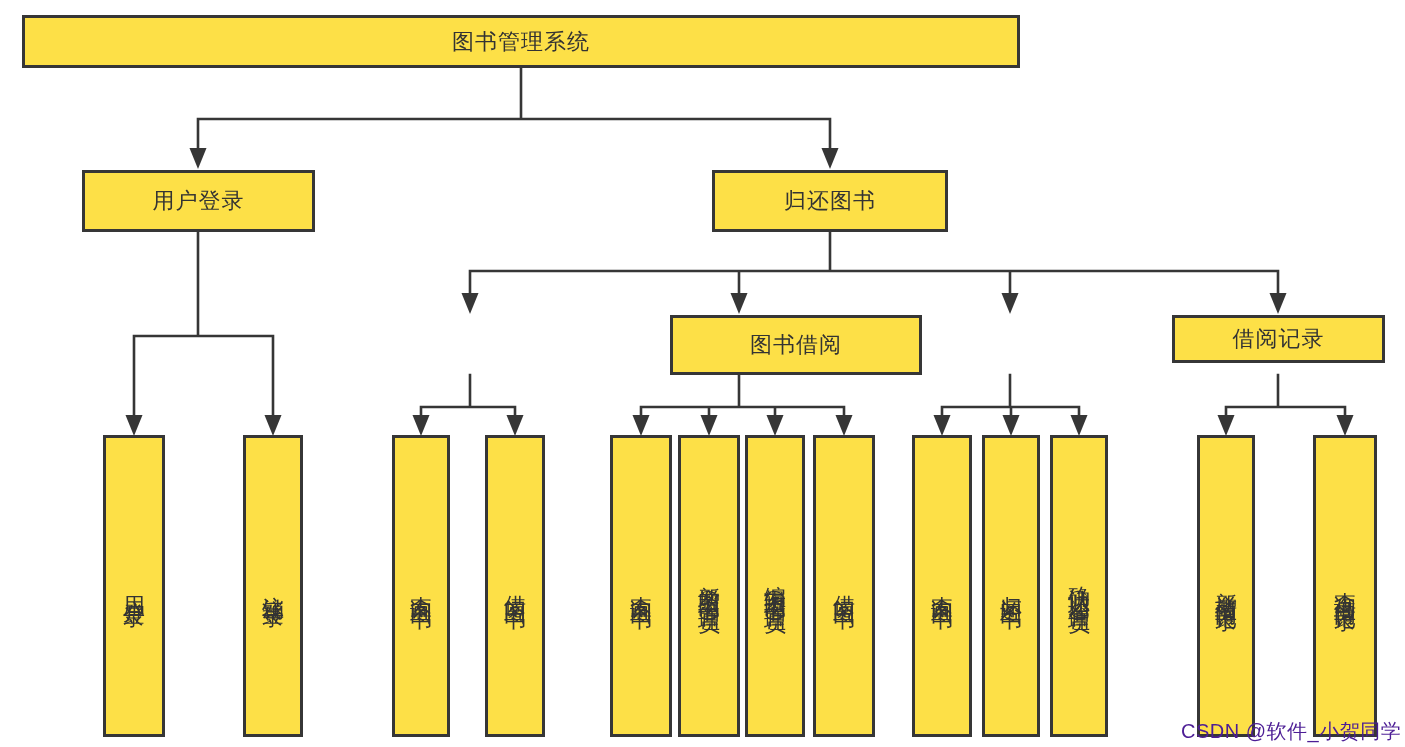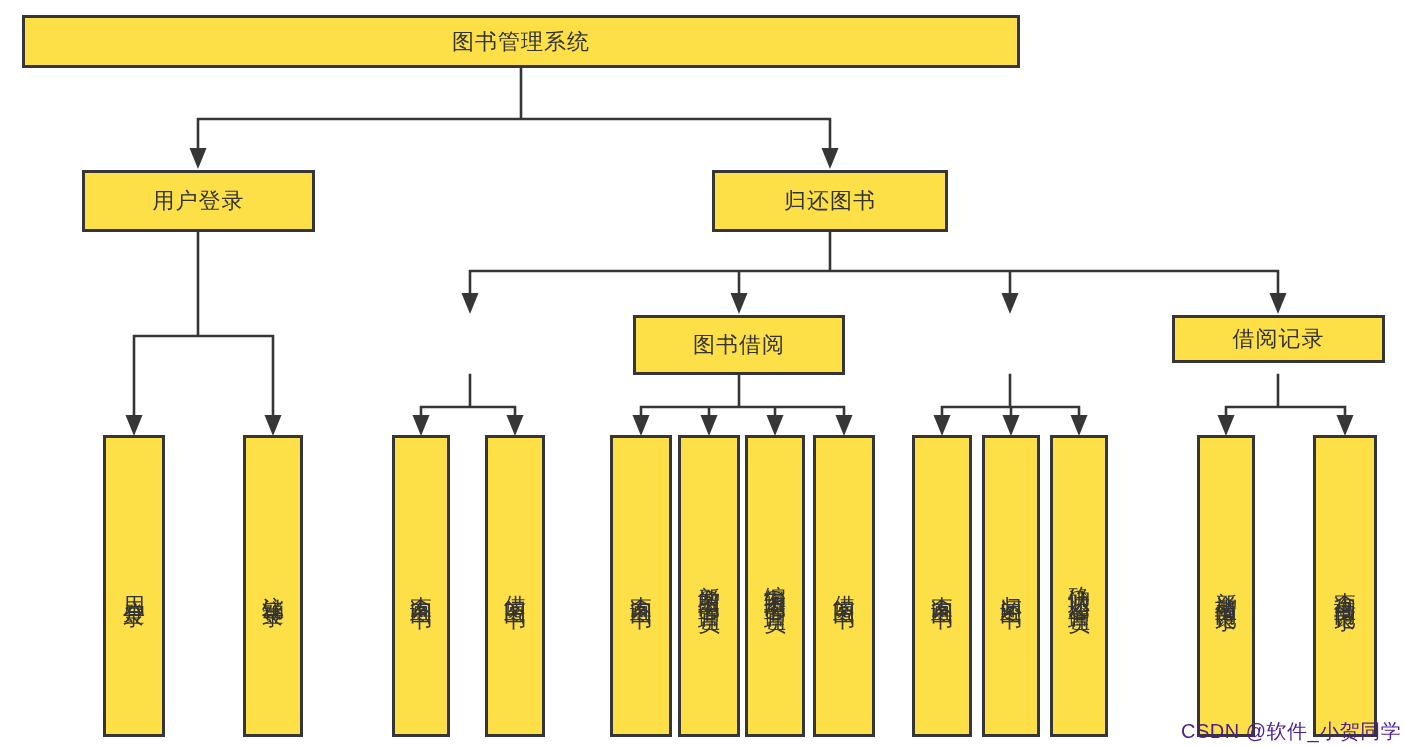--- a/index.html
+++ b/index.html
@@ -94,21 +94,21 @@
     <span>图书管理系统</span>
   </div>
 
   <div class="node" style="left:82px; top:170px; width:233px; height:62px">
     <span>用户登录</span>
   </div>
   <div class="node" style="left:712px; top:170px; width:236px; height:62px">
     <span>归还图书</span>
   </div>
 
-  <div class="node" style="left:633px; top:315px; width:212px; height:60px">
+  <div class="node" style="left:670px; top:315px; width:252px; height:60px">
     <span>图书借阅</span>
   </div>
   <div class="node" style="left:1172px; top:315px; width:213px; height:48px">
     <span>借阅记录</span>
   </div>
 
   <div class="node leaf" style="left:103px; top:435px; width:62px; height:302px">
     <span>用户登录</span>
   </div>
   <div class="node leaf" style="left:243px; top:435px; width:60px; height:302px">

